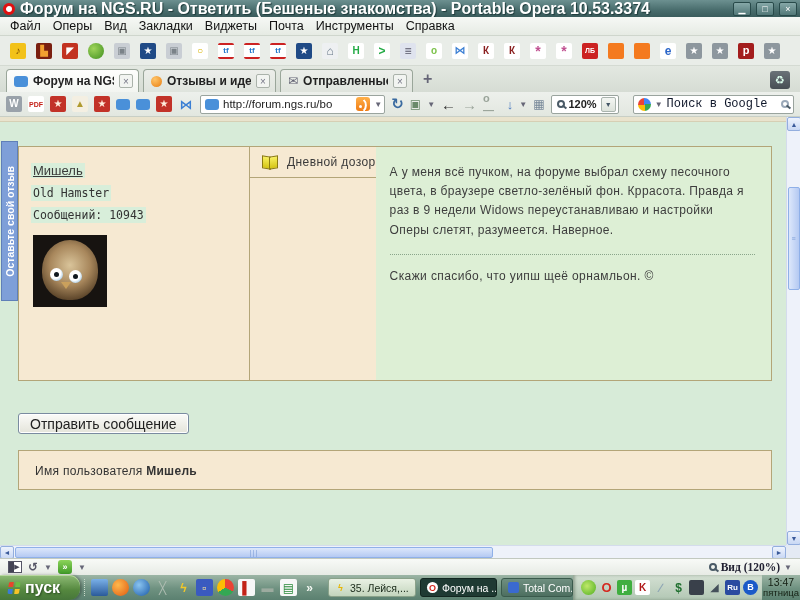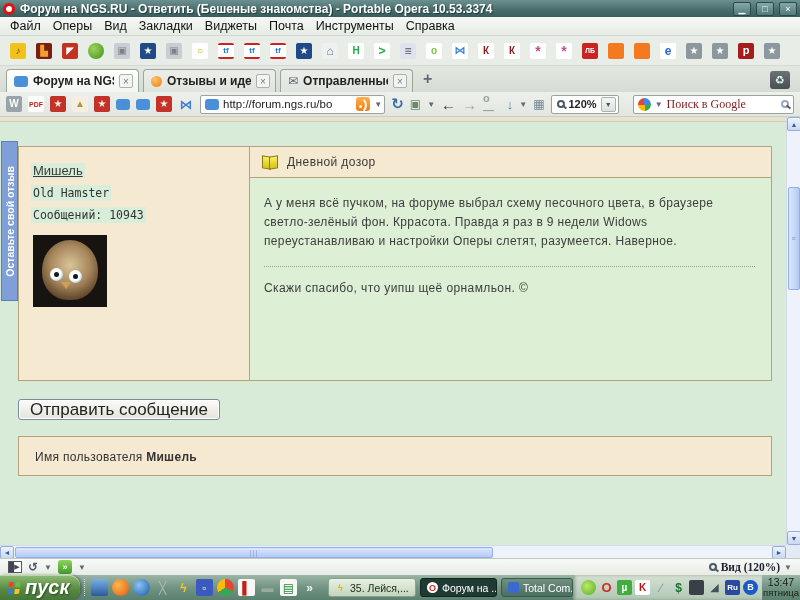--- a/index.html
+++ b/index.html
@@ -11,21 +11,21 @@
        font-size:10px;font-weight:bold;flex:none;overflow:hidden;line-height:1}
   .fav.circle{border-radius:50%}
   .fav.bubble{background:#4a90d9;border-radius:3px;height:11px;width:14px;position:relative;align-self:center}
   .fav.bubble::after{content:"";position:absolute;left:3px;bottom:-4px;border:4px solid transparent;
        border-top:4px solid #4a90d9;border-left-width:2px;border-right-width:2px}
 
   
   #titlebar{position:absolute;left:0;top:0;width:800px;height:17px;
     background:linear-gradient(180deg,#6c9090,#486c6c 60%,#3a5c5c);display:flex;align-items:center;padding:0 3px;gap:5px}
   .opera-o{width:12px;height:12px;border:3px solid #e01010;border-radius:50%;flex:none;background:#fff}
-  #titlebar .t{color:#fff;font-size:12px;font-weight:bold;text-shadow:1px 1px 1px #1e3a3a;white-space:nowrap;flex:1;overflow:hidden}
+  #titlebar .t{color:#fff;font-size:16px;font-weight:bold;text-shadow:1px 1px 1px #1e3a3a;white-space:nowrap;flex:1;overflow:hidden}
   .winbtn{width:18px;height:14px;border:1px solid #284a4a;border-radius:2px;flex:none;
     background:linear-gradient(180deg,#86a8a8,#527878);color:#fff;font-size:9px;display:flex;align-items:center;justify-content:center}
 
   
   #menubar{position:absolute;left:0;top:17px;width:800px;height:19px;background:linear-gradient(#f6f8f5,#e6ebe4);
     display:flex;align-items:center;padding-left:4px;border-bottom:1px solid #cfd6cd}
   #menubar span{font-size:12.5px;color:#111;padding:0 6px}
 
   
   #personalbar{position:absolute;left:0;top:36px;width:800px;height:30px;background:#e9ede8;
@@ -61,21 +61,21 @@
   .mag{width:8px;height:8px;border:2px solid #4a5a66;border-radius:50%;position:relative;display:inline-block;flex:none}
   .mag::after{content:"";position:absolute;width:5px;height:2px;background:#4a5a66;right:-4px;bottom:-2px;transform:rotate(40deg)}
   #zoombox{height:19px;border:1px solid #9aa49e;border-radius:2px;background:#fff;display:flex;align-items:center;gap:4px;padding:0 2px 0 5px}
   #zoombox .z{font-size:11px;font-weight:bold;color:#222}
   .dropbtn{width:15px;height:15px;border:1px solid #aab4ae;border-radius:2px;background:linear-gradient(#f4f6f3,#dde3db);
     display:flex;align-items:center;justify-content:center;font-size:7px;color:#456}
   #searchbox{height:19px;width:162px;border:1px solid #9aa49e;border-radius:2px;background:#fff;
     display:flex;align-items:center;gap:4px;padding:0 4px;margin-left:8px}
   .glogo{width:13px;height:13px;border-radius:50%;flex:none;
     background:conic-gradient(#4285f4 0 25%,#34a853 25% 50%,#fbbc05 50% 75%,#ea4335 75% 100%)}
-  #searchbox .ph{font-size:12px;color:#7f1d1d;font-family:Liberation Serif, serif;flex:1;white-space:nowrap;overflow:hidden}
+  #searchbox .ph{font-size:12px;color:#0f172a;font-family:Liberation Mono, monospace;flex:1;white-space:nowrap;overflow:hidden}
 
   
   #content{position:absolute;left:0;top:117px;width:786px;height:428px;background:#d7ebd8;overflow:hidden}
   #contenttop{height:5px;background:#e9e3cd;border-bottom:1px solid #d6cfb4}
   #feedbacktab{position:absolute;left:1px;top:141px;width:17px;height:160px;background:#7e9fd8;border:1px solid #5f7fb8;
     display:flex;align-items:center;justify-content:center}
   #feedbacktab span{writing-mode:vertical-rl;transform:rotate(180deg);color:#fff;font-size:10.5px;font-weight:bold;white-space:nowrap}
   .inner{margin-left:18px;padding:14px 14px 0 0}
   .panel{background:#f6e9d2;border:1px solid #b3a578}
   #previewpanel{padding:13px 16px 12px}
@@ -89,38 +89,38 @@
     font-family:"DejaVu Sans Mono","Liberation Mono",monospace}
   .avatar{width:74px;height:72px;background:#171310;margin-top:12px;margin-left:2px;position:relative;overflow:hidden}
   .avatar .fur{position:absolute;left:9px;top:5px;width:56px;height:60px;border-radius:50% 50% 46% 46%;
     background:radial-gradient(circle at 50% 42%,#d9c49a 0%,#a8875c 45%,#5c452a 78%,#241b10 100%)}
   .avatar .eye{position:absolute;width:13px;height:13px;border-radius:50%;
     background:radial-gradient(circle at 42% 40%,#ffffff 0 48%,#bcd6e8 70%,#7a97ad)}
   .avatar .eye::after{content:"";position:absolute;left:4px;top:4px;width:5px;height:5px;border-radius:50%;background:#101820}
   .avatar .eye.l{left:17px;top:33px}.avatar .eye.r{left:36px;top:35px}
   .avatar .beak{position:absolute;left:28px;top:47px;width:0;height:0;border:5px solid transparent;border-top:7px solid #caa05c}
 
-  #postright{flex:1;display:flex;flex-direction:column}
+  #postright{flex:1;display:flex;flex-direction:row}
   #posthead{height:31px;background:#f6e9d2;border-bottom:1px solid #b3a578;display:flex;align-items:center;gap:8px;padding-left:12px}
   .book{width:17px;height:12px;position:relative;flex:none}
   .book::before,.book::after{content:"";position:absolute;width:7px;height:11px;background:linear-gradient(#f8f060,#d4c414);
     border:1px solid #8a7a10;top:0}
   .book::before{left:0;transform:skewY(9deg)}.book::after{right:1px;transform:skewY(-9deg)}
   #posthead .topic{font-size:12px;color:#3a3a3a;letter-spacing:.4px}
   #postbody{flex:1;background:#ddefd5;padding:16px 16px 0 14px;font-size:12px;color:#3d3d3d;letter-spacing:.35px;line-height:1.6}
   #postbody .msg{max-width:522px}
   #postbody .thought{margin-top:4px;display:flex;align-items:center;gap:8px}
   .smiley{width:19px;height:17px;border-radius:50%;border:1px solid #b08a10;position:relative;display:inline-block;
     background:radial-gradient(circle at 40% 32%,#ffee88,#e8ba20)}
   .smiley::before{content:"";position:absolute;left:5px;top:5px;width:2px;height:2px;border-radius:50%;background:#333;box-shadow:5px 1px 0 #333}
   .smiley::after{content:"";position:absolute;left:6px;bottom:3px;width:6px;height:3px;border-top:1px solid #444;border-radius:50%}
   #postbody .sep{border-top:1px dotted #8aa58a;margin:14px 0 12px;max-width:505px}
   #postbody .sig{letter-spacing:.4px}
 
-  #submitbtn{margin-top:18px;height:21px;padding:9px 11px;font-size:17px;color:#222;border:1px solid #7a8ba0;border-radius:3px;
+  #submitbtn{margin-top:32px;height:21px;padding:9px 11px;font-size:14px;color:#222;border:1px solid #7a8ba0;border-radius:3px;
     background:linear-gradient(#fbfbf9,#e4e4da);box-shadow:inset 0 0 0 1px #fff;display:inline-flex;align-items:center}
   #userpanel{margin-top:16px;height:40px;padding:13px 16px;overflow:hidden}
   #userpanel .row{font-size:12px;color:#333;letter-spacing:.3px}
   #userpanel b{font-weight:bold}
 
   
   .sb-btn{background:linear-gradient(#eef3fd,#c9d8f4);border:1px solid #93aede;border-radius:2px;color:#3a5a9a;
     display:flex;align-items:center;justify-content:center;font-size:7px}
   #vscroll{position:absolute;right:0;top:117px;width:14px;height:428px;background:#eef2fa;border-left:1px solid #d4dcec}
   #vscroll .up{position:absolute;top:0;left:0;width:14px;height:14px}
@@ -149,21 +149,21 @@
   
   #taskbar{position:absolute;left:0;top:575px;width:800px;height:25px;
     background:linear-gradient(#9cb5a5,#6e9180 55%,#5b8070);display:flex;align-items:center}
   #startbtn{height:25px;width:80px;border-radius:0 11px 11px 0;flex:none;display:flex;align-items:center;gap:5px;padding-left:8px;
     background:linear-gradient(#8fbc76,#55883f 60%,#46763a);box-shadow:inset 0 1px 0 #b8d8a0,2px 0 3px rgba(0,0,0,.3)}
   .winflag{width:12px;height:12px;flex:none;transform:skewX(-8deg);border-radius:2px;background:
     linear-gradient(#e8452c,#e8452c) 0 0/5px 5px no-repeat,
     linear-gradient(#6cbd45,#6cbd45) 7px 0/5px 5px no-repeat,
     linear-gradient(#3a7bd5,#3a7bd5) 0 7px/5px 5px no-repeat,
     linear-gradient(#f5c328,#f5c328) 7px 7px/5px 5px no-repeat}
-  #startbtn .s{color:#fff;font-size:20px;font-weight:bold;font-style:italic;text-shadow:1px 1px 2px #2a4a20}
+  #startbtn .s{color:#fff;font-size:16px;font-weight:bold;text-shadow:1px 1px 2px #2a4a20}
   #quicklaunch{display:flex;align-items:center;gap:4px;padding:0 6px;border-left:1px dotted #c8d8c8;margin-left:4px}
   #quicklaunch .fav{width:17px;height:17px;font-size:12px}
   .tb-task{height:19px;border-radius:3px;display:flex;align-items:center;gap:4px;padding:0 6px;margin-left:4px;
     font-size:10.5px;white-space:nowrap;overflow:hidden;flex:none}
   .tb-task .ticon{width:11px;height:11px;border-radius:2px;flex:none;display:flex;align-items:center;justify-content:center;font-size:9px;font-weight:bold}
   #task0{width:88px;background:linear-gradient(#e9f1e4,#c3d5bd);border:1px solid #8aa28a;color:#1a2a1a}
   #task1{width:77px;background:#1f3a33;border:1px solid #122620;color:#fff}
   #task2{width:72px;background:linear-gradient(#6f8f80,#4d6f60);border:1px solid #3a5a4c;color:#fff}
   #tray{margin-left:auto;height:25px;display:flex;align-items:center;gap:3px;padding:0 4px 0 8px;
     background:linear-gradient(#d4e0d3,#b2c7b4);box-shadow:inset 2px 0 3px rgba(40,60,40,.35)}

